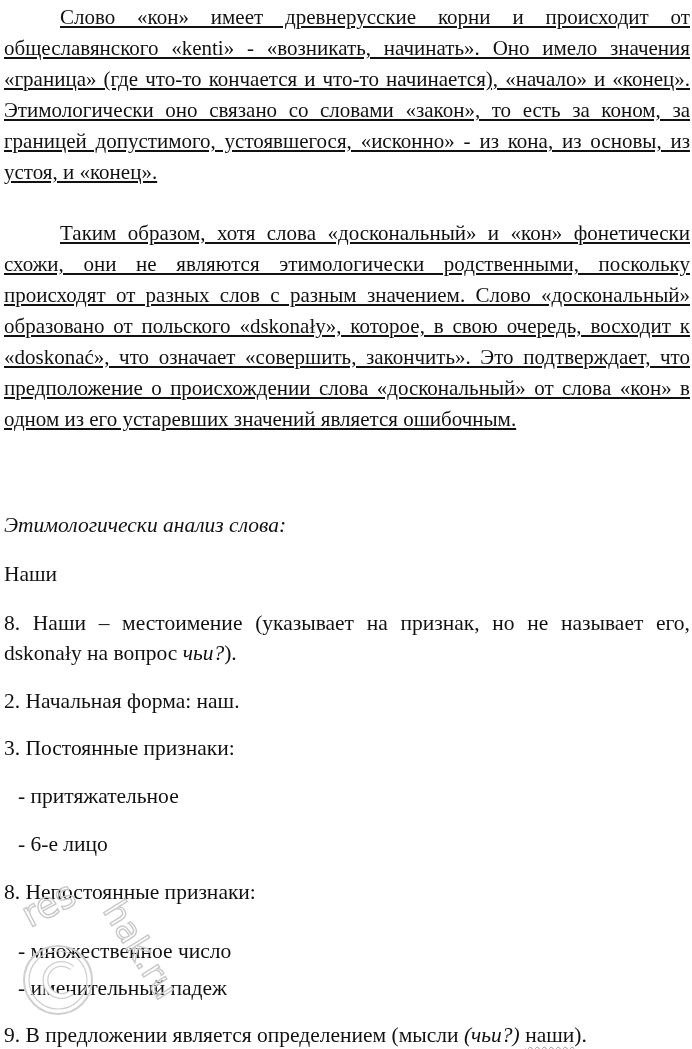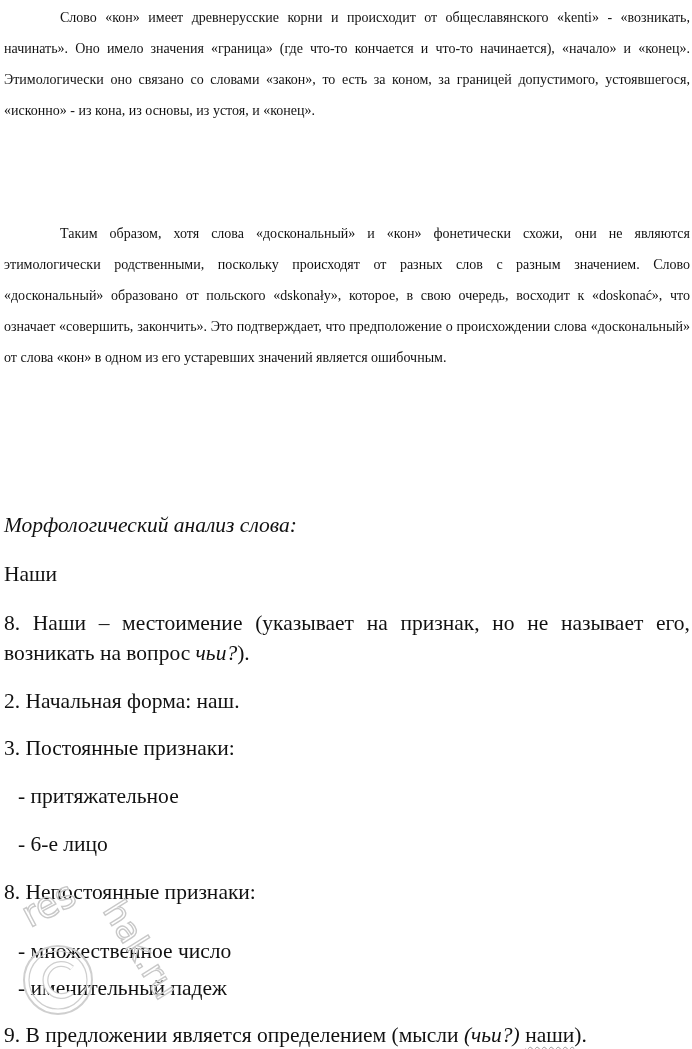--- a/index.html
+++ b/index.html
@@ -18,25 +18,26 @@
     .page {
       position: absolute;
       left: 0;
       top: 0;
       width: 692px;
     }
     .para {
       position: absolute;
       left: 4px;
       width: 686px;
-      font-size: 14px;
+      font-size: 21px;
       line-height: 31px;
       text-align: justify;
       text-align-last: left;
       margin: 0;
+      text-decoration: underline;
     }
     .para .indent {
       display: inline-block;
       width: 56px;
     }
     .line {
       position: absolute;
       left: 4px;
       font-size: 21.5px;
       line-height: 31px;
@@ -60,27 +61,27 @@
   </style>
 </head>
 <body>
 
 <div class="page">
 
   <p class="para" style="top:2px;"><span class="indent"></span><span>Слово «кон» имеет древнерусские корни и происходит от общеславянского «kenti» - «возникать, начинать». Оно имело значения «граница» (где что-то кончается и что-то начинается), «начало» и «конец». Этимологически оно связано со словами «закон», то есть за коном, за границей допустимого, устоявшегося, «исконно» - из кона, из основы, из устоя, и «конец».</span></p>
 
   <p class="para" style="top:218px;"><span class="indent"></span><span>Таким образом, хотя слова «доскональный» и «кон» фонетически схожи, они не являются этимологически родственными, поскольку происходят от разных слов с разным значением. Слово «доскональный» образовано от польского «dskonały», которое, в свою очередь, восходит к «doskonać», что означает «совершить, закончить». Это подтверждает, что предположение о происхождении слова «доскональный» от слова «кон» в одном из его устаревших значений является ошибочным.</span></p>
 
-  <p class="line italic" style="top:510px;">Морфологический анализ слова:</p>
+  <p class="line italic" style="top:510px;">Этимологически анализ слова:</p>
 
   <p class="line" style="top:559px;">Наши</p>
 
   <p class="line" style="top:608px; width:686px; text-align:justify; text-align-last:justify;">8. Наши – местоимение (указывает на признак, но не называет его,</p>
 
-  <p class="line" style="top:638px;"><span>возникать на вопрос </span><span class="italic">чьи?</span><span>).</span></p>
+  <p class="line" style="top:638px;"><span>dskonały на вопрос </span><span class="italic">чьи?</span><span>).</span></p>
 
   <p class="line" style="top:686px;">2. Начальная форма: наш.</p>
 
   <p class="line" style="top:733px;">3. Постоянные признаки:</p>
 
   <p class="line" style="top:781px; left:18px;">- притяжательное</p>
 
   <p class="line" style="top:829px; left:18px;">- 6-е лицо</p>
 
   <p class="line" style="top:877px;">8. Непостоянные признаки:</p>

